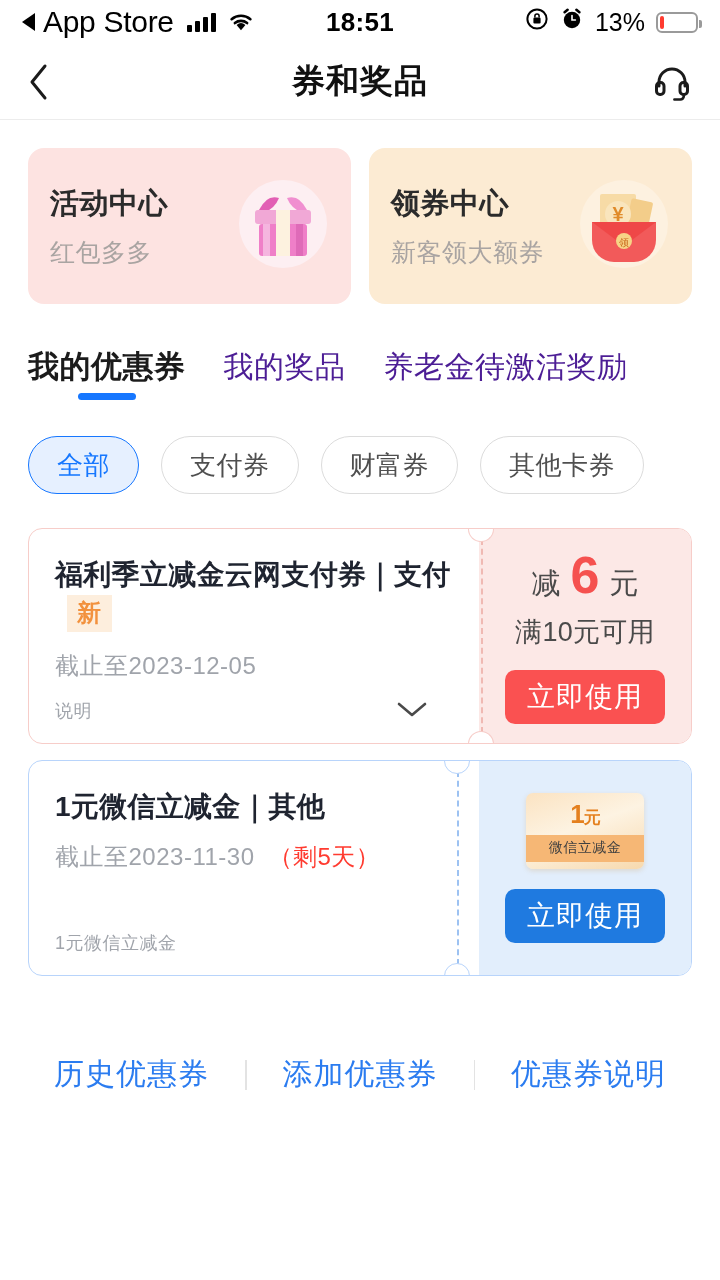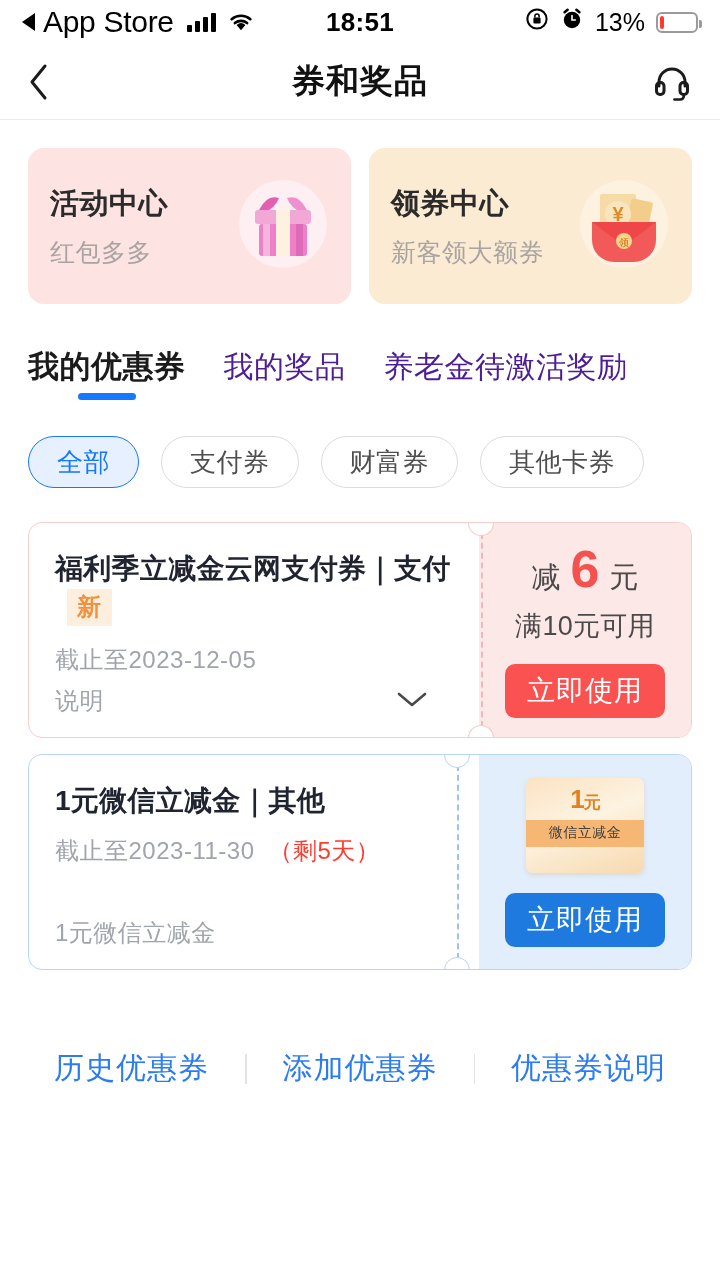--- a/index.html
+++ b/index.html
@@ -93,21 +93,21 @@
   .tab .underline { display: none; }
   .tab.active .underline {
     display: block; position: absolute; bottom: 4px; left: 50%;
     transform: translateX(-50%);
     width: 58px; height: 7px; border-radius: 4px; background: #1677ff;
   }
 
   
   .chips { display: flex; gap: 22px; padding: 32px 28px 0 28px; }
   .chip {
-    height: 52px; padding: 0 28px; border-radius: 29px;
+    height: 58px; padding: 0 28px; border-radius: 29px;
     display: flex; align-items: center; justify-content: center;
     font-size: 26px; color: #4f4f4f;
     border: 1.6px solid #dcdcdc; background: #fff;
     letter-spacing: .5px; white-space: nowrap;
   }
   .chip.active { background: #e6f0ff; border-color: #1677ff; color: #1677ff; }
 
   
   .coupon-list { padding: 34px 28px 0 28px; display: flex; flex-direction: column; gap: 16px; }
   .coupon {
@@ -130,21 +130,21 @@
     display: inline-block; background: #fdeedd; color: #f2913d;
     font-size: 24px; padding: 1px 10px; margin-left: 12px;
     vertical-align: 3px; letter-spacing: .5px;
   }
   .c-expiry { margin-top: 14px; font-size: 24px; color: #a0a4ab; letter-spacing: .5px; }
   .c-remain { color: #ff3b30; margin-left: 14px; }
   .c-footer {
     margin-top: auto; display: flex; align-items: center;
     justify-content: space-between;
   }
-  .c-desc { font-size: 24px; color: #a0a4ab; letter-spacing: .5px; }
+  .c-desc { font-size: 18px; color: #a0a4ab; letter-spacing: .5px; }
   .chev-wrap { padding-right: 24px; }
 
   
   .divider {
     position: absolute; top: 0; bottom: 0; width: 0;
     border-left: 2px dashed #f0b9b3;
   }
   .coupon.blue .divider { border-left-color: #9dc2f2; }
   .notch {
     position: absolute; width: 26px; height: 14px; background: #fff;
@@ -162,21 +162,21 @@
   .use-btn {
     margin-top: 20px; height: 54px; min-width: 150px; padding: 0 22px;
     border-radius: 10px; display: flex; align-items: center; justify-content: center;
     font-size: 28px; color: #fff; letter-spacing: 1px; border: none;
   }
   .use-btn.red { background: #fa5151; }
   .use-btn.blue { background: #1f7ae0; }
 
   
   .mini-ticket {
-    width: 118px; height: 95px; border-radius: 7px;
+    width: 118px; height: 76px; border-radius: 7px;
     background: linear-gradient(160deg,#fbe3c2 0%,#fdf3e2 45%,#f7d9ae 100%);
     display: flex; flex-direction: column; align-items: center;
     justify-content: flex-start; overflow: hidden;
     box-shadow: 0 2px 5px rgba(200,140,60,.22);
   }
   .mt-amount { font-size: 26px; font-weight: 800; color: #e4801f; margin-top: 6px; letter-spacing: -1px; }
   .mt-amount small { font-size: 17px; font-weight: 700; }
   .mt-label {
     margin-top: 5px; width: 100%; background: #f6b775;
     color: #404040; font-size: 14px; text-align: center;

